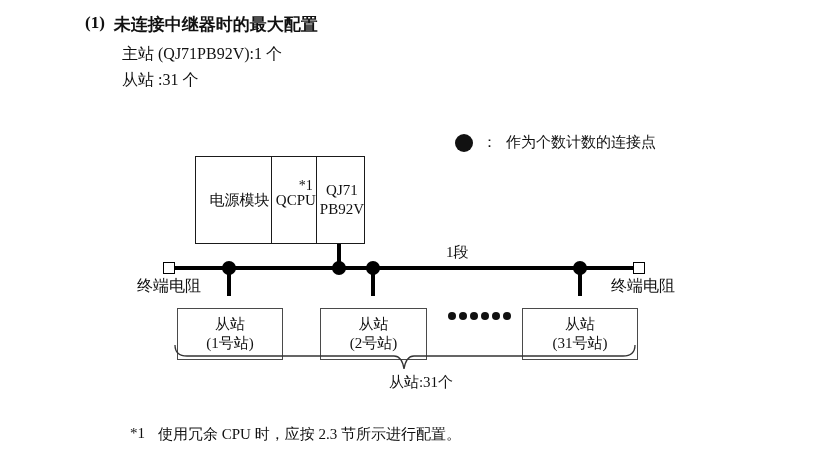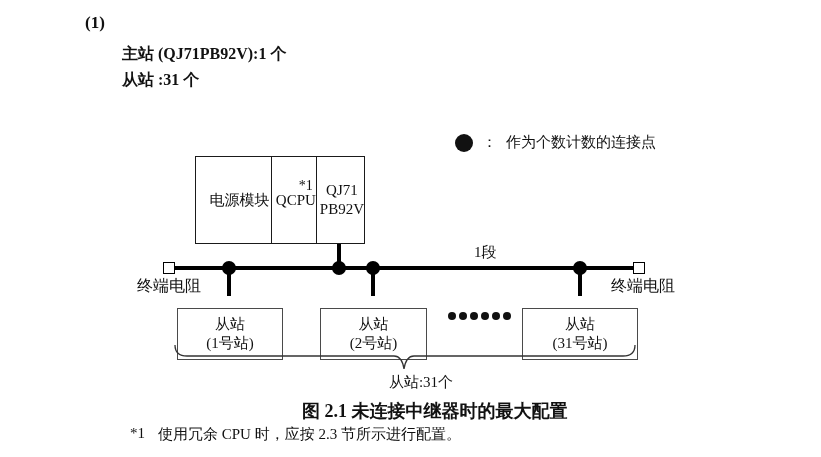--- a/index.html
+++ b/index.html
@@ -5,21 +5,21 @@
   html,body { margin:0; padding:0; background:#fff; }
   .page {
     position:relative; width:821px; height:457px; background:#ffffff;
     font-family:"Liberation Serif","DejaVu Serif",serif; color:#111;
     overflow:hidden;
   }
   .abs { position:absolute; }
 
   
   .heading { left:85px; top:13px; display:flex; gap:9px; font-weight:bold; font-size:17px; }
-  .body-line { left:122px; font-size:16px;font-weight:bold; }
+  .body-line { left:122px; font-size:16px; }
 
   
   .master-label { left:197px; top:134px; font-size:15px; }
   .master-box {
     left:195px; top:156px; width:170px; height:88px;
     border:1px solid #1a1a1a; display:flex; box-sizing:border-box; background:#fff;
   }
   .mcell { box-sizing:border-box; border-right:1px solid #1a1a1a; font-size:15px;
            display:flex; align-items:center; justify-content:center; }
   .mcell.power { width:70px;margin-left:12px; }
@@ -30,21 +30,21 @@
 
   
   .legend { left:455px; top:133px; display:flex; align-items:center; gap:9px; font-size:15px; }
   .legend-dot { width:18px; height:18px; border-radius:50%; background:#111; }
 
   
   .bus { left:169px; top:266px; width:468px; height:4px; background:#000; }
   .term-sq { width:12px; height:12px; background:#fff; border:1px solid #000;
              box-sizing:border-box; top:262px; z-index:3; }
   .term-label { top:276px; font-size:16px; }
-  .segment-label { left:446px; top:243px; font-size:15px;margin-left:28px; }
+  .segment-label { left:446px; top:243px; font-size:15px; }
 
   .drop { width:4px; background:#000; }
   .conn-dot { width:14px; height:14px; border-radius:50%; background:#000; top:261px; z-index:2; }
 
   
   .slave-box { top:308px; height:52px; border:1px solid #4a4a4a; box-sizing:border-box;
                background:#fff; display:flex; flex-direction:column; align-items:center;
                justify-content:center; font-size:15px; line-height:19px; }
 
   .ellipsis { left:448px; top:312px; display:flex; gap:3px; align-items:center; }
@@ -56,20 +56,21 @@
   .caption { left:302px; top:399px; font-size:18px; font-weight:bold; }
   .footnote { left:130px; top:425px; display:flex; gap:13px; font-size:15px; }
 </style>
 </head>
 <body>
 
 <div class="page">
 
   <div class="abs heading">
     <span>(1)</span>
+    <span>未连接中继器时的最大配置</span>
   </div>
   <div class="abs body-line" style="top:44px;">主站 (QJ71PB92V):1 个</div>
   <div class="abs body-line" style="top:70px;">从站 :31 个</div>
 
   <div class="abs master-box">
     <div class="mcell power">电源模块</div>
     <div class="mcell cpu">
       <span class="cpu-note">*1</span>
       <span>QCPU</span>
     </div>
@@ -124,19 +125,18 @@
     <span></span>
   </div>
 
   <div class="abs brace-wrap">
     <svg width="470" height="30" viewBox="0 0 470 30">
       <path d="M5,1 Q5,12 17,12 L224,12 Q232,12 234,25 Q236,12 244,12 L453,12 Q465,12 465,1" fill="none" stroke="#333" stroke-width="1.3"></path>
     </svg>
   </div>
   <div class="abs brace-label">从站:31个</div>
 
-  <div class="abs caption">图 2.1 未连接中继器时的最大配置</div>
   <div class="abs footnote">
     <span>*1</span>
     <span>使用冗余 CPU 时，应按 2.3 节所示进行配置。</span>
   </div>
 
 </div>
 
 </body></html>

